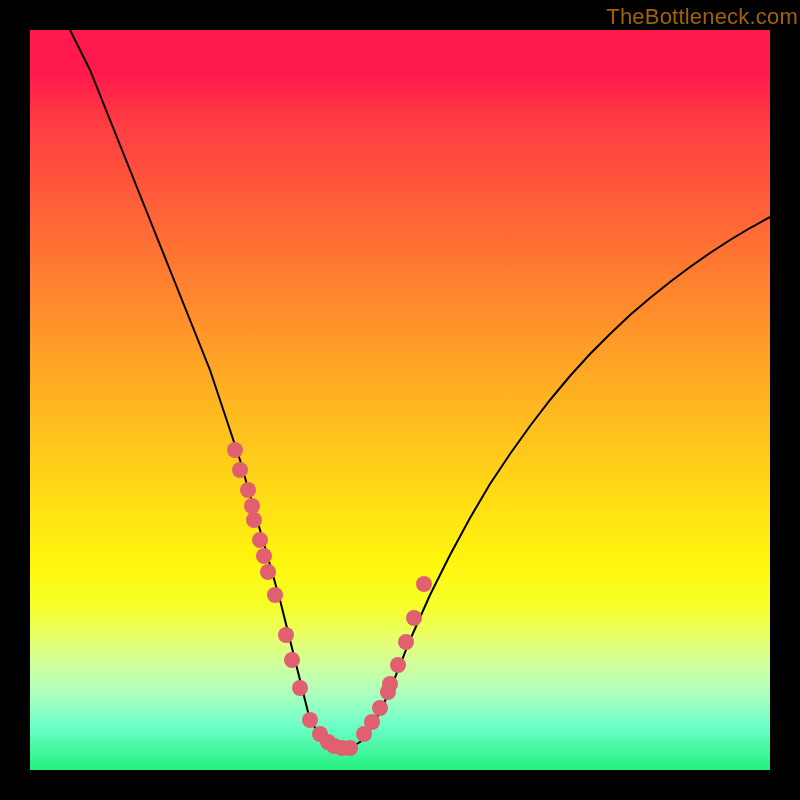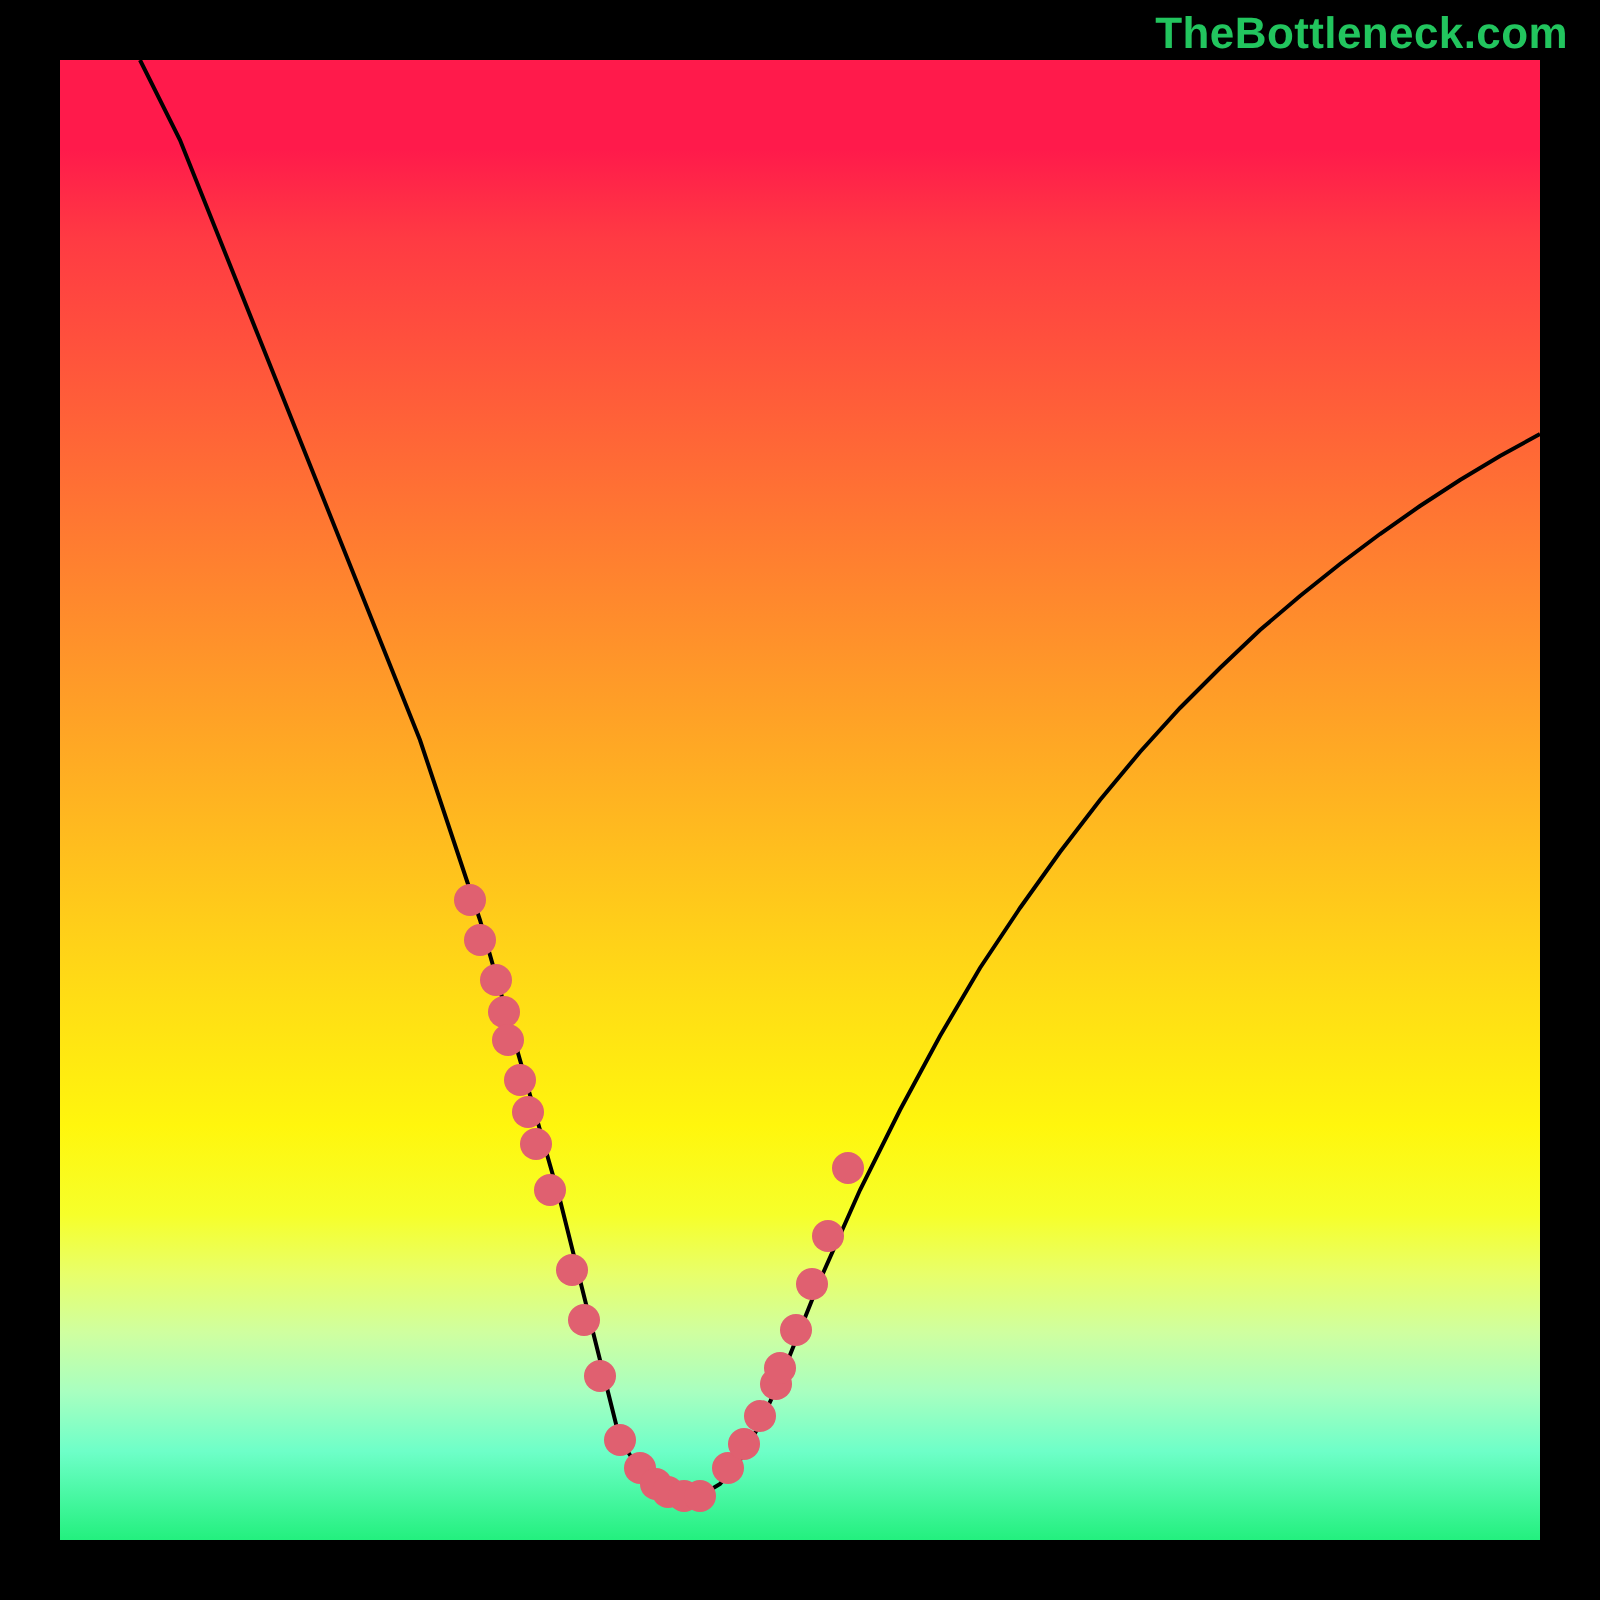--- a/index.html
+++ b/index.html
@@ -38,24 +38,24 @@
       #e8ff6a 82%,
       #cfffa0 86%,
       #a8ffc0 90%,
       #6effc8 94%,
       #23f07e 100%
     );
   }
   .watermark {
     position: absolute;
     top: 4px;
-    right: 16px;
-    color: #22c55e;
+    right: 2px;
+    color: #a16207;
     font-size: 22px;
-    font-weight: 700;
+    font-weight: 400;
     letter-spacing: 0.2px;
     user-select: none;
   }
   svg.curve {
     position: absolute;
     left: 0;
     top: 0;
     width: 740px;
     height: 740px;
   }

